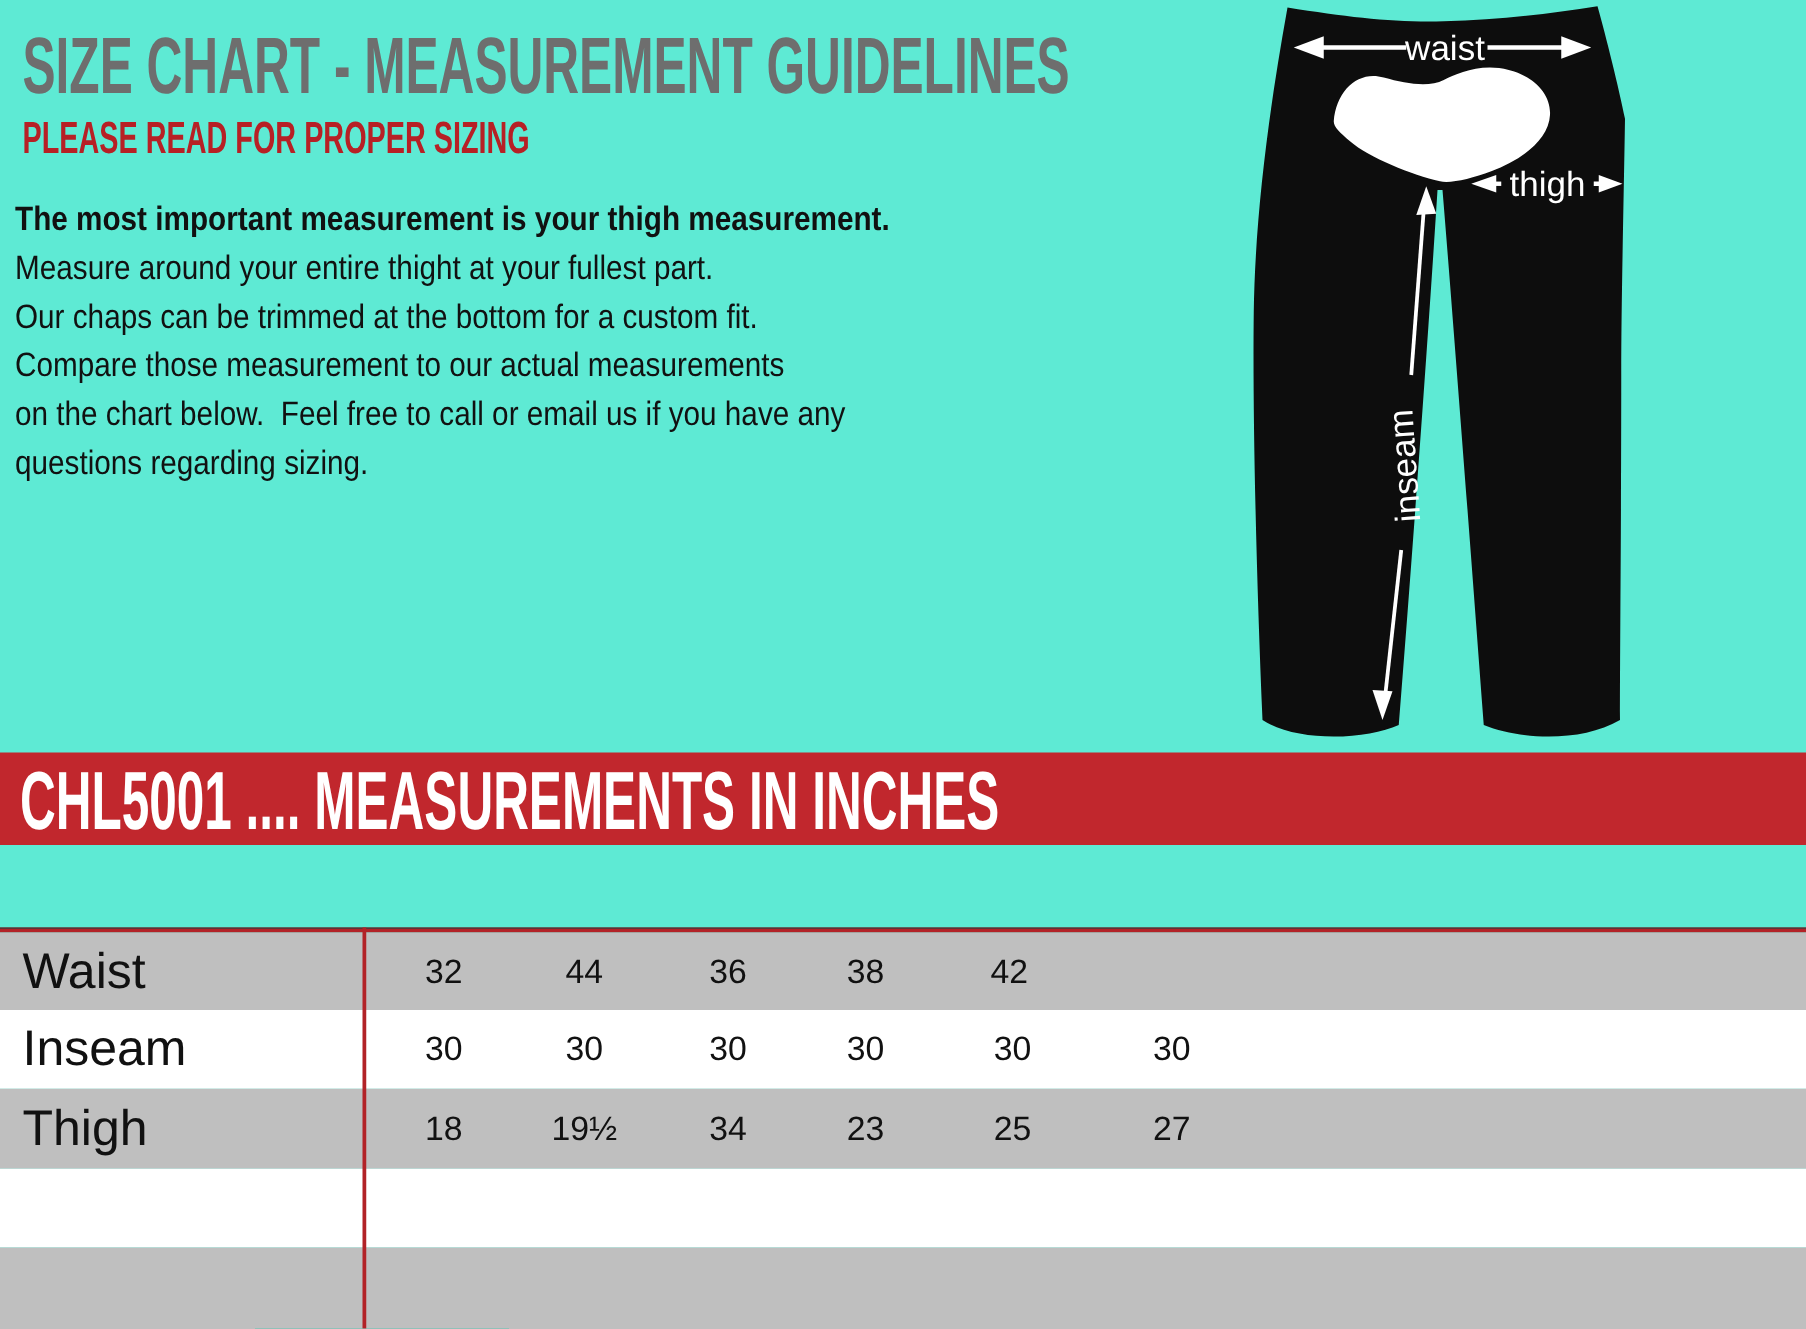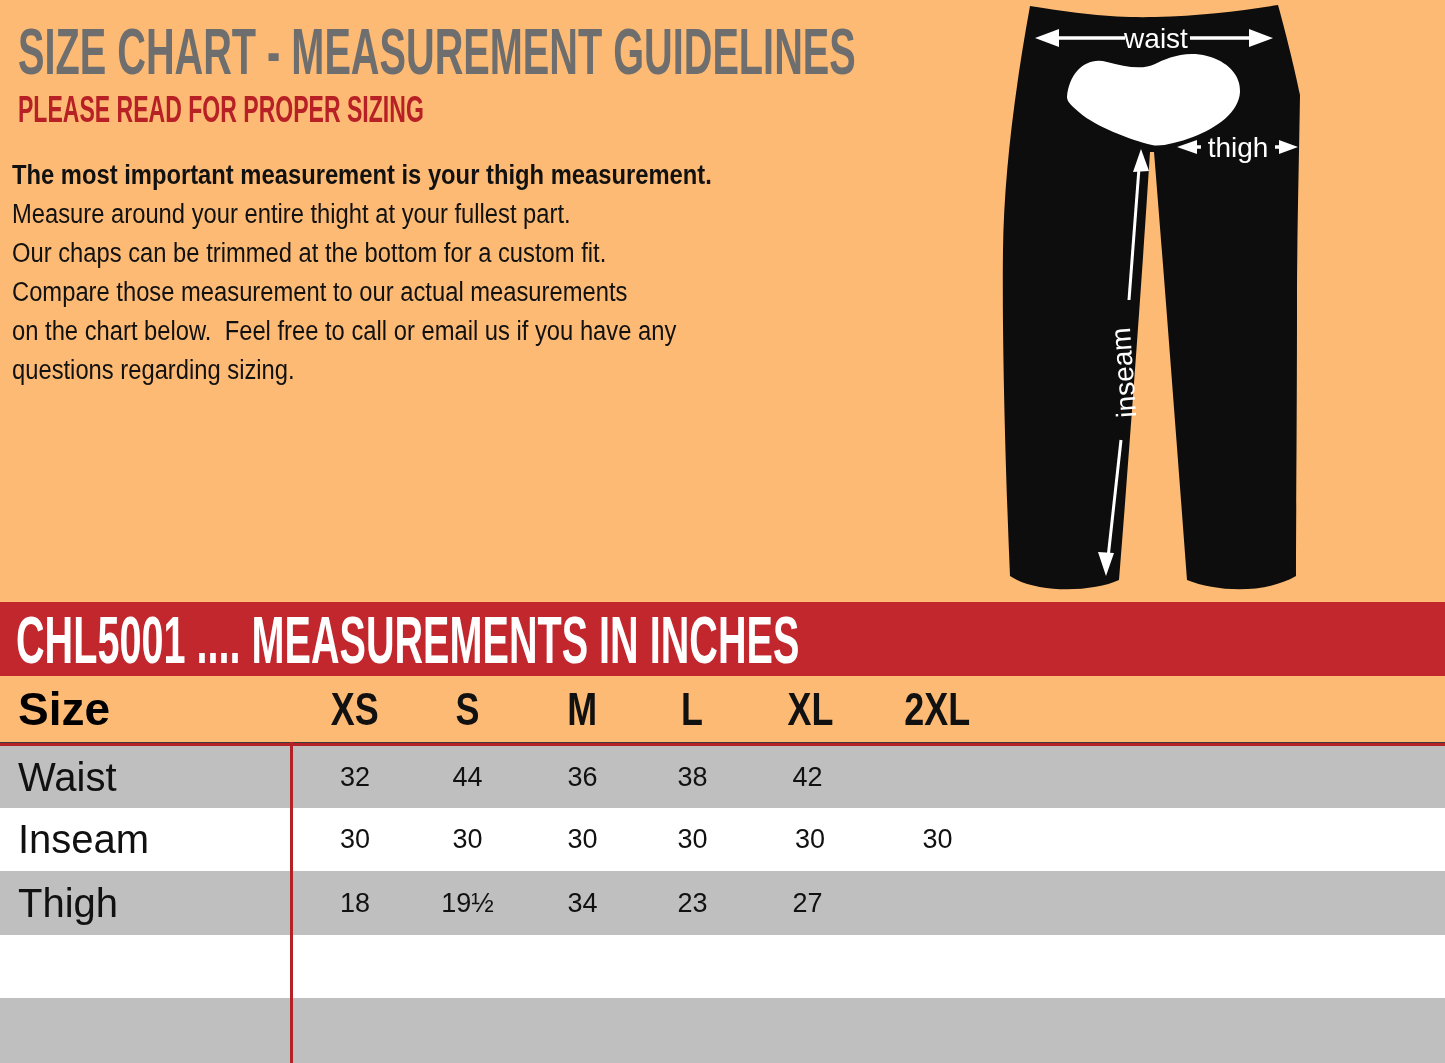--- a/index.html
+++ b/index.html
@@ -6,21 +6,21 @@
     --banner-red:#c1272d;
     --line-red:#b22227;
     --subtitle-red:#b72025;
     --title-gray:#6e6e6e;
     --row-gray:#bfbfbf;
     --silhouette-black:#0d0d0d;
     --text-black:#141414;
   }
   html,body{margin:0;padding:0;background:#888;}
   .canvas{
-    position:relative;width:1445px;height:1063px;background:#fdba74;
+    position:relative;width:1445px;height:1063px;background:#5eead4;
     font-family:"Liberation Sans",sans-serif;overflow:hidden;color:var(--text-black);
   }
   
   .page-title{
     position:absolute;left:18px;top:20px;font-size:64px;font-weight:bold;
     color:var(--title-gray);white-space:nowrap;transform:scaleX(0.62);
     transform-origin:left top;letter-spacing:0px;line-height:1;
   }
   .page-subtitle{
     position:absolute;left:18px;top:92px;font-size:36px;font-weight:bold;
@@ -139,29 +139,20 @@
       <line class="diag-line thin" x1="136" y1="440" x2="123" y2="558"></line>
       <polygon class="diag-head" points="121,576 113,552 129,553"></polygon>
       <text class="diag-text" x="0" y="0" text-anchor="middle" transform="translate(148 372) rotate(-94)">inseam</text>
     </svg>
   </div>
 
   <div class="banner">
     <div class="banner-text">CHL5001 .... MEASUREMENTS IN INCHES</div>
   </div>
 
-  <div class="thead">
-    <div class="size-header">Size</div>
-    <div class="col-header c0"><span>XS</span></div>
-    <div class="col-header c1"><span>S</span></div>
-    <div class="col-header c2"><span>M</span></div>
-    <div class="col-header c3"><span>L</span></div>
-    <div class="col-header c4"><span>XL</span></div>
-    <div class="col-header c5"><span>2XL</span></div>
-  </div>
 
   <div class="hline"></div>
   <div class="tbody">
       <div class="trow shaded" style="height: 62px;">
         <div class="cell label">Waist</div>
         <div class="cell val c0">32</div>
         <div class="cell val c1">44</div>
         <div class="cell val c2">36</div>
         <div class="cell val c3">38</div>
         <div class="cell val c5">42</div>
@@ -174,20 +165,21 @@
         <div class="cell val c3">30</div>
         <div class="cell val c4">30</div>
         <div class="cell val c5">30</div>
       </div>
       <div class="trow shaded" style="height: 64px;">
         <div class="cell label">Thigh</div>
         <div class="cell val c0">18</div>
         <div class="cell val c1">19½</div>
         <div class="cell val c2">34</div>
         <div class="cell val c3">23</div>
+        <div class="cell val c4">25</div>
         <div class="cell val c5">27</div>
       </div>
       <div class="trow plain" style="height: 63px;">
         <div class="cell label"></div>
         <div class="cell val c0"></div>
         <div class="cell val c1"></div>
         <div class="cell val c2"></div>
         <div class="cell val c3"></div>
         <div class="cell val c4"></div>
         <div class="cell val c5"></div>

